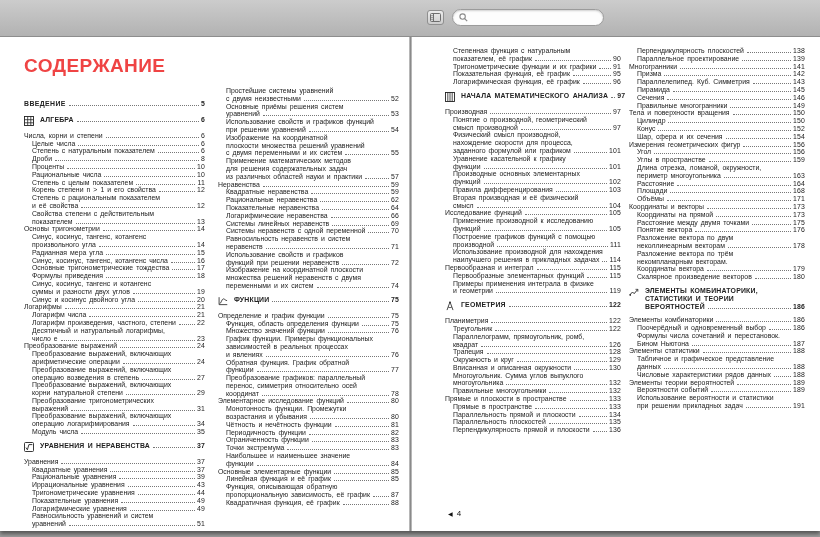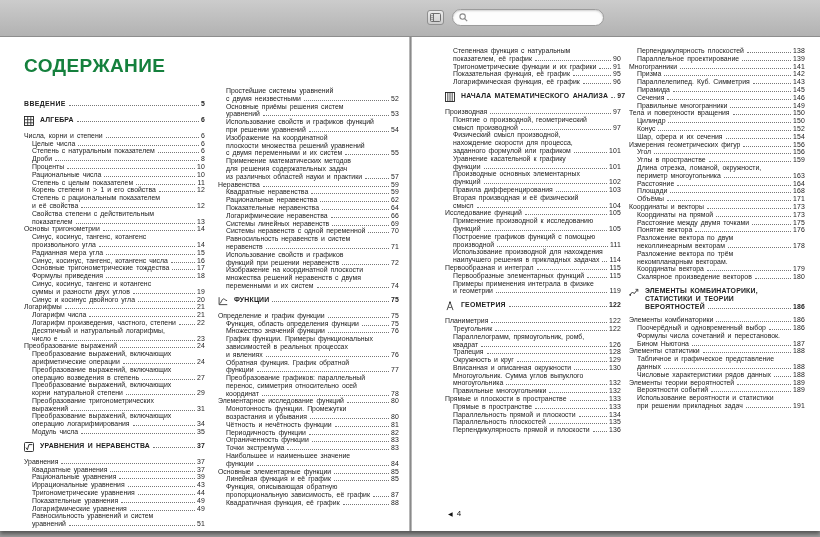--- a/index.html
+++ b/index.html
@@ -37,21 +37,21 @@
 
   
   .book{display:flex;height:494px;box-shadow:0 3px 4px rgba(0,0,0,.45);}
   .page{background:#ffffff;overflow:hidden;position:relative;box-sizing:border-box;}
   .page-left{width:409px;padding:10px 10px 0 24px;}
   .page-right{width:408px;padding:10px 12px 0 33px;}
   .gutter{width:3px;background:linear-gradient(90deg,#cdcdcd,#8a8a8a 50%,#cdcdcd);}
 
   .title{
     font-size:19px;font-weight:bold;margin:8px 0 10px 0;
-    letter-spacing:.4px;color:#15803d;
+    letter-spacing:.4px;color:#ef4444;
   }
 
   .cols{display:flex;gap:13px;}
   .cols.right-cols{gap:8px;}
   .col{width:181px;flex:none;font-size:6.9px;line-height:7.8px;color:#222;word-spacing:1.1px;}
   .right-cols .col{width:176px;}
 
   
   .entry .line{display:flex;align-items:baseline;}
   .txt{white-space:nowrap;}

